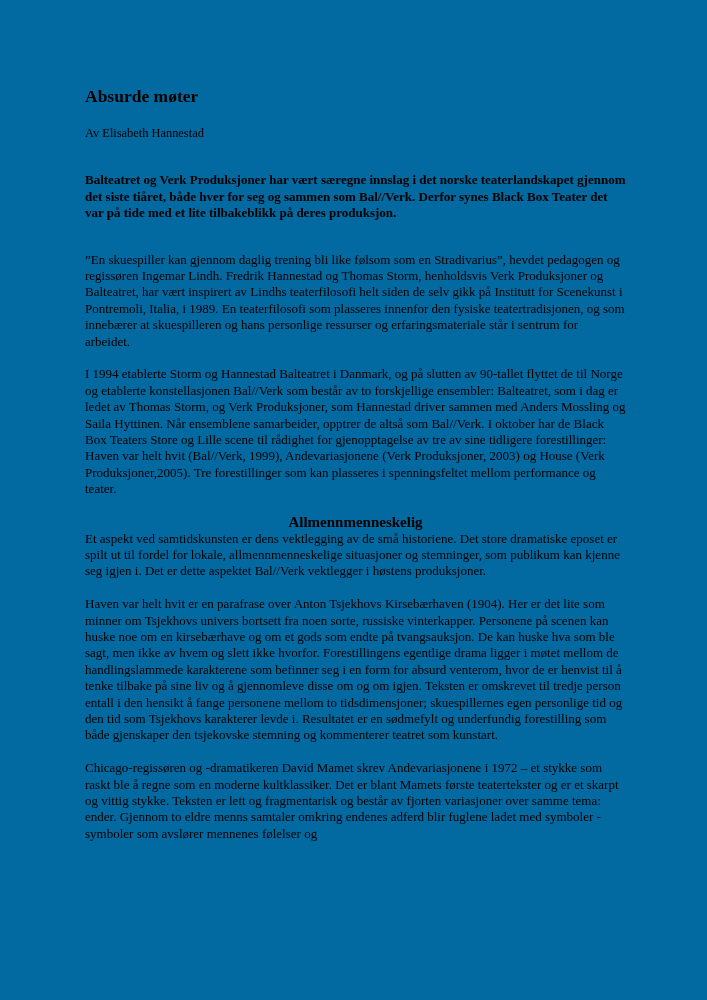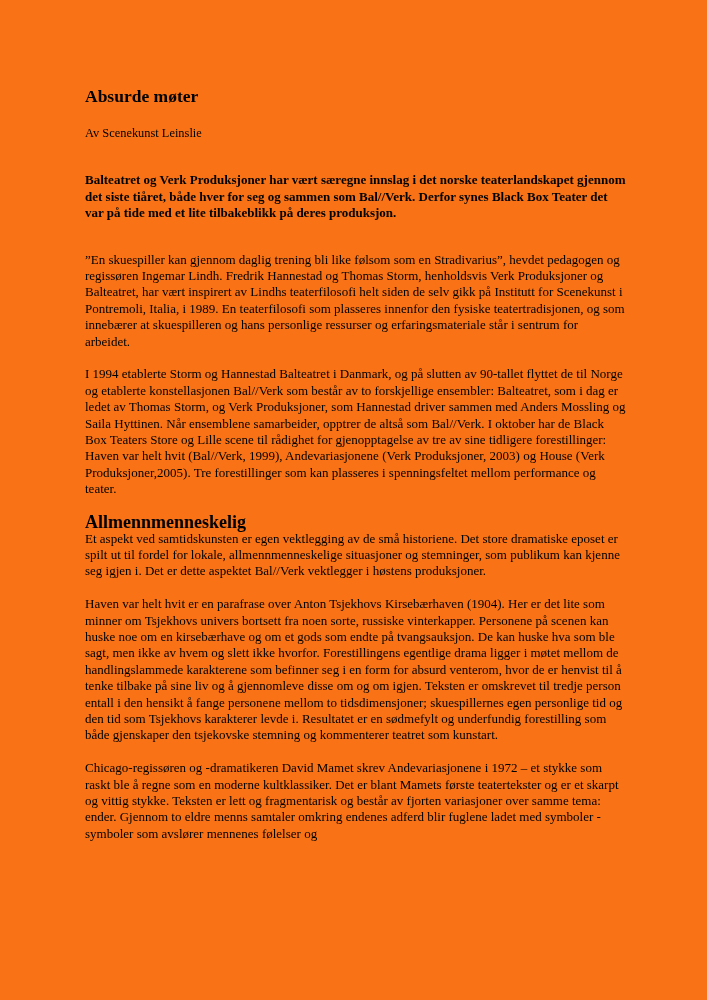--- a/index.html
+++ b/index.html
@@ -6,21 +6,21 @@
     margin: 0;
     padding: 0;
     background: #ffffff;
   }
   .page {
     position: relative;
     width: 707px;
     height: 1000px;
     box-sizing: border-box;
     padding: 86px 80px 0 85px;
-    background: #f97316;
+    background: #0369a1;
     color: #000000;
     font-family: "Liberation Serif", "DejaVu Serif", serif;
     overflow: hidden;
   }
   .doc-title {
     font-size: 17.5px;
     line-height: 1.2;
     font-weight: bold;
     margin: 0 0 18px 0;
   }
@@ -36,37 +36,38 @@
     font-size: 13px;
     line-height: 16.4px;
     margin: 0 0 16.4px 0;
     text-align: left;
   }
   .doc-body p.lead {
     font-weight: bold;
     margin-bottom: 30px;
   }
   .doc-body h2.section-heading {
-    font-size: 18px;
+    font-size: 15px;
     line-height: 16.4px;
     font-weight: bold;
     margin: 0;
+    text-align: center;
   }
   .seg-italic { }
   .seg-bold { font-weight: bold; }
   .seg-normal { font-style: normal; }
 </style>
 </head>
 <body>
 
 <div class="page">
   <h1 class="doc-title">Absurde møter</h1>
-  <p class="byline">Av Scenekunst Leinslie</p>
+  <p class="byline">Av Elisabeth Hannestad</p>
   <div class="doc-body" id="doc-body">
       <p class="lead"><span class="seg-bold">Balteatret og Verk Produksjoner har vært særegne innslag i det norske teaterlandskapet gjennom det siste tiåret, både hver for seg og sammen som Bal//Verk. Derfor synes Black Box Teater det var på tide med et lite tilbakeblikk på deres produksjon.</span></p>
       <p class="body-paragraph"><span class="seg-normal">”En skuespiller kan gjennom daglig trening bli like følsom som en Stradivarius”, hevdet pedagogen og regissøren Ingemar Lindh. Fredrik Hannestad og Thomas Storm, henholdsvis Verk Produksjoner og Balteatret, har vært inspirert av Lindhs teaterfilosofi helt siden de selv gikk på Institutt for Scenekunst i Pontremoli, Italia, i 1989. En teaterfilosofi som plasseres innenfor den fysiske teatertradisjonen, og som innebærer at skuespilleren og hans personlige ressurser og erfaringsmateriale står i sentrum for arbeidet.</span></p>
       <p class="body-paragraph"><span class="seg-normal">I 1994 etablerte Storm og Hannestad Balteatret i Danmark, og på slutten av 90-tallet flyttet de til Norge og etablerte konstellasjonen Bal//Verk som består av to forskjellige ensembler: Balteatret, som i dag er ledet av Thomas Storm, og Verk Produksjoner, som Hannestad driver sammen med Anders Mossling og Saila Hyttinen. Når ensemblene samarbeider, opptrer de altså som Bal//Verk. I oktober har de Black Box Teaters Store og Lille scene til rådighet for gjenopptagelse av tre av sine tidligere forestillinger: </span><span class="seg-italic">Haven var helt hvit</span><span class="seg-normal"> (Bal//Verk, 1999), </span><span class="seg-italic">Andevariasjonene</span><span class="seg-normal"> (Verk Produksjoner, 2003) og </span><span class="seg-italic">House</span><span class="seg-normal"> (Verk Produksjoner,2005). Tre forestillinger som kan plasseres i spenningsfeltet mellom performance og teater.</span></p>
       <h2 class="section-heading"><span class="seg-bold">Allmennmenneskelig</span></h2>
-      <p class="body-paragraph"><span class="seg-normal">Et aspekt ved samtidskunsten er egen vektlegging av de små historiene. Det store dramatiske eposet er spilt ut til fordel for lokale, allmennmenneskelige situasjoner og stemninger, som publikum kan kjenne seg igjen i. Det er dette aspektet Bal//Verk vektlegger i høstens produksjoner.</span></p>
+      <p class="body-paragraph"><span class="seg-normal">Et aspekt ved samtidskunsten er dens vektlegging av de små historiene. Det store dramatiske eposet er spilt ut til fordel for lokale, allmennmenneskelige situasjoner og stemninger, som publikum kan kjenne seg igjen i. Det er dette aspektet Bal//Verk vektlegger i høstens produksjoner.</span></p>
       <p class="body-paragraph"><span class="seg-italic">Haven var helt hvit</span><span class="seg-normal"> er en parafrase over Anton Tsjekhovs </span><span class="seg-italic">Kirsebærhaven</span><span class="seg-normal"> (1904). Her er det lite som minner om Tsjekhovs univers bortsett fra noen sorte, russiske vinterkapper. Personene på scenen kan huske noe om en kirsebærhave og om et gods som endte på tvangsauksjon. De kan huske hva som ble sagt, men ikke av hvem og slett ikke hvorfor. Forestillingens egentlige drama ligger i møtet mellom de handlingslammede karakterene som befinner seg i en form for absurd venterom, hvor de er henvist til å tenke tilbake på sine liv og å gjennomleve disse om og om igjen. Teksten er omskrevet til tredje person entall i den hensikt å fange personene mellom to tidsdimensjoner; skuespillernes egen personlige tid og den tid som Tsjekhovs karakterer levde i. Resultatet er en sødmefylt og underfundig forestilling som både gjenskaper den tsjekovske stemning og kommenterer teatret som kunstart.</span></p>
       <p class="body-paragraph"><span class="seg-normal">Chicago-regissøren og -dramatikeren David Mamet skrev </span><span class="seg-italic">Andevariasjonene</span><span class="seg-normal"> i 1972 – et stykke som raskt ble å regne som en moderne kultklassiker. Det er blant Mamets første teatertekster og er et skarpt og vittig stykke. Teksten er lett og fragmentarisk og består av fjorten variasjoner over samme tema: ender. Gjennom to eldre menns samtaler omkring endenes adferd blir fuglene ladet med symboler - symboler som avslører mennenes følelser og</span></p>
     </div>
 </div>
 
 </body></html>

